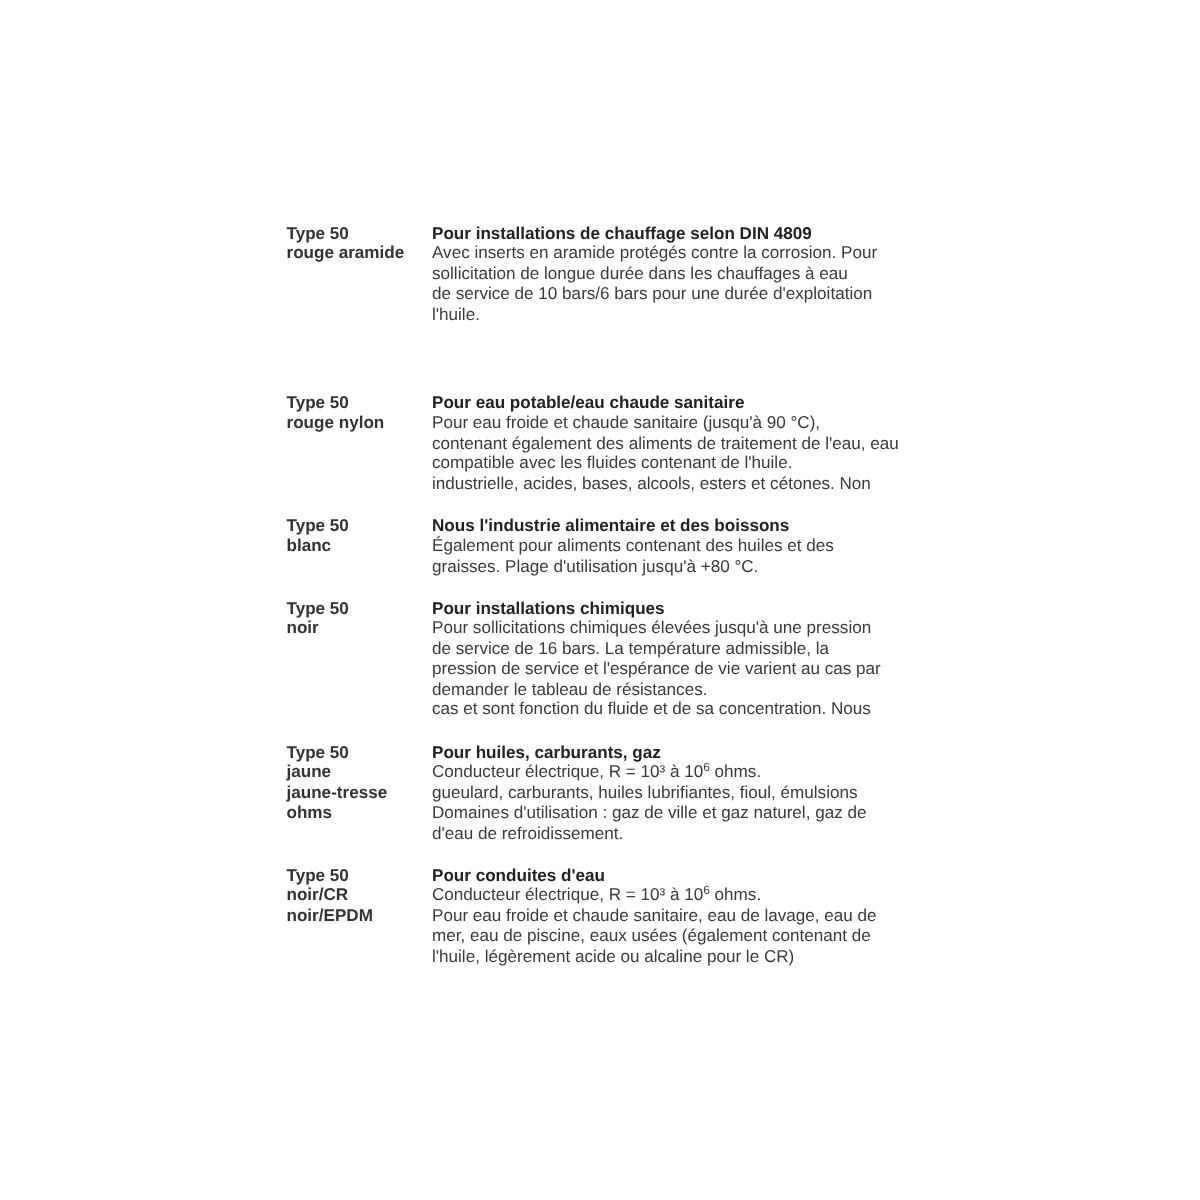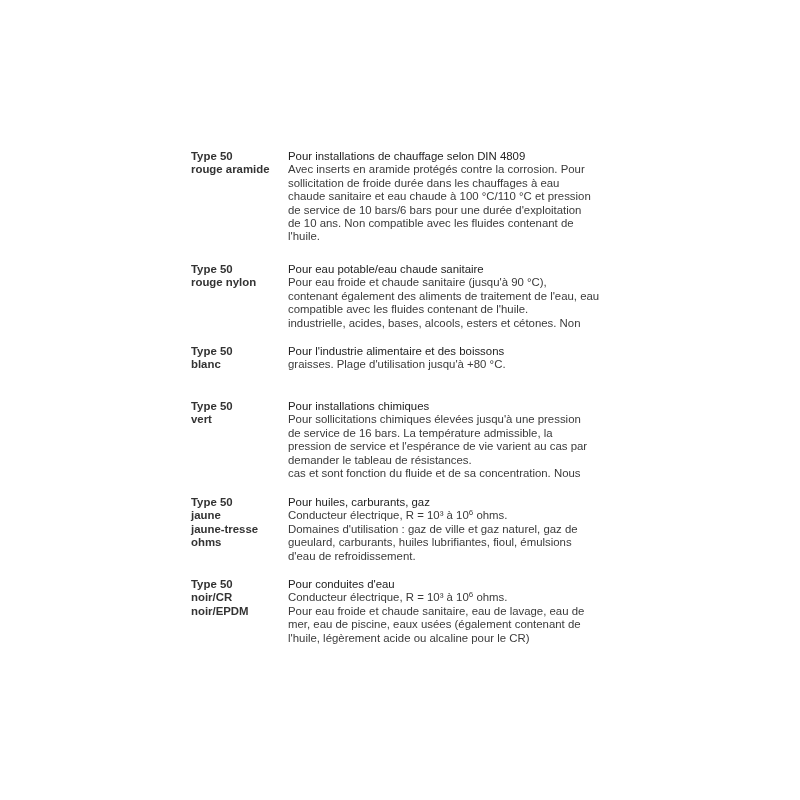--- a/index.html
+++ b/index.html
@@ -3,41 +3,39 @@
   <meta charset="utf-8">
   <style>
     html, body { margin: 0; padding: 0; background: #ffffff; }
     body { width: 800px; height: 800px; position: relative; overflow: hidden;
       font-family: "Liberation Sans", sans-serif; color: #2a2a2a; }
     .doc { position: absolute; left: 191px; top: 150px; width: 460px; }
     .entry { display: flex; font-size: 11.4px; line-height: 13.4px; }
     .label { width: 97px; flex: 0 0 97px; font-weight: bold; color: #333; }
     .label div { white-space: nowrap; }
     .body { flex: 1; }
-    .title { font-weight: normal; color: #222; }
+    .title { font-weight: bold; color: #222; }
     .desc { color: #3a3a3a; }
     sup { font-size: 8px; line-height: 0; vertical-align: 4px; }
   </style>
 </head>
 <body>
 
 <div class="doc">
 
   <div class="entry" style="position:absolute; top:0;">
     <div class="label">
       <div>Type 50</div>
       <div>rouge aramide</div>
     </div>
     <div class="body">
       <div class="title">Pour installations de chauffage selon DIN 4809</div>
       <div class="desc">Avec inserts en aramide protégés contre la corrosion. Pour</div>
-      <div class="desc">sollicitation de froide durée dans les chauffages à eau</div>
-      <div class="desc">chaude sanitaire et eau chaude à 100 °C/110 °C et pression</div>
+      <div class="desc">sollicitation de longue durée dans les chauffages à eau</div>
       <div class="desc">de service de 10 bars/6 bars pour une durée d'exploitation</div>
-      <div class="desc">de 10 ans. Non compatible avec les fluides contenant de</div>
       <div class="desc">l'huile.</div>
     </div>
   </div>
 
   <div class="entry" style="position:absolute; top:113px;">
     <div class="label">
       <div>Type 50</div>
       <div>rouge nylon</div>
     </div>
     <div class="body">
@@ -48,29 +46,30 @@
       <div class="desc">industrielle, acides, bases, alcools, esters et cétones. Non</div>
     </div>
   </div>
 
   <div class="entry" style="position:absolute; top:195px;">
     <div class="label">
       <div>Type 50</div>
       <div>blanc</div>
     </div>
     <div class="body">
-      <div class="title">Pour l'industrie alimentaire et des boissons</div>
+      <div class="title">Nous l'industrie alimentaire et des boissons</div>
+      <div class="desc">Également pour aliments contenant des huiles et des</div>
       <div class="desc">graisses. Plage d'utilisation jusqu'à +80 °C.</div>
     </div>
   </div>
 
   <div class="entry" style="position:absolute; top:250px;">
     <div class="label">
       <div>Type 50</div>
-      <div>vert</div>
+      <div>noir</div>
     </div>
     <div class="body">
       <div class="title">Pour installations chimiques</div>
       <div class="desc">Pour sollicitations chimiques élevées jusqu'à une pression</div>
       <div class="desc">de service de 16 bars. La température admissible, la</div>
       <div class="desc">pression de service et l'espérance de vie varient au cas par</div>
       <div class="desc">demander le tableau de résistances.</div>
       <div class="desc">cas et sont fonction du fluide et de sa concentration. Nous</div>
     </div>
   </div>
@@ -78,22 +77,22 @@
   <div class="entry" style="position:absolute; top:346px;">
     <div class="label">
       <div>Type 50</div>
       <div>jaune</div>
       <div>jaune-tresse</div>
       <div>ohms</div>
     </div>
     <div class="body">
       <div class="title">Pour huiles, carburants, gaz</div>
       <div class="desc"><span>Conducteur électrique, R = 10³ à 10</span><sup>6</sup><span> ohms.</span></div>
+      <div class="desc">gueulard, carburants, huiles lubrifiantes, fioul, émulsions</div>
       <div class="desc">Domaines d'utilisation : gaz de ville et gaz naturel, gaz de</div>
-      <div class="desc">gueulard, carburants, huiles lubrifiantes, fioul, émulsions</div>
       <div class="desc">d'eau de refroidissement.</div>
     </div>
   </div>
 
   <div class="entry" style="position:absolute; top:428px;">
     <div class="label">
       <div>Type 50</div>
       <div>noir/CR</div>
       <div>noir/EPDM</div>
     </div>

